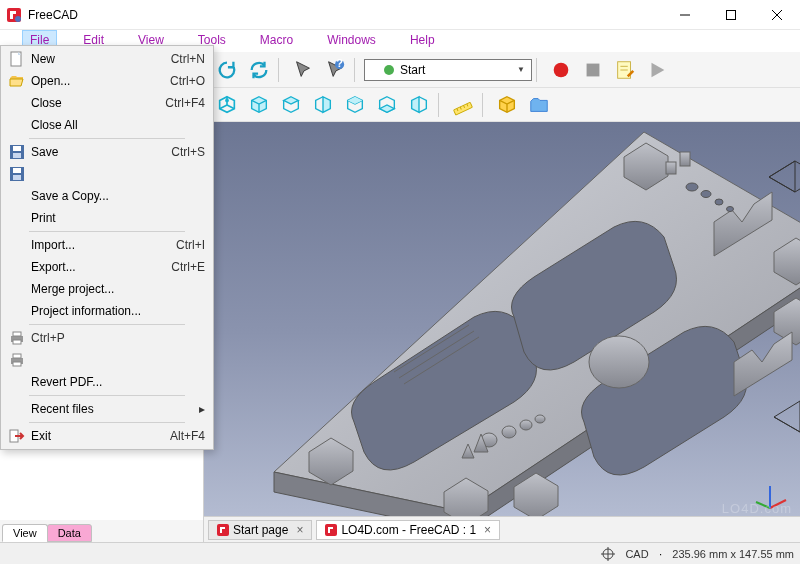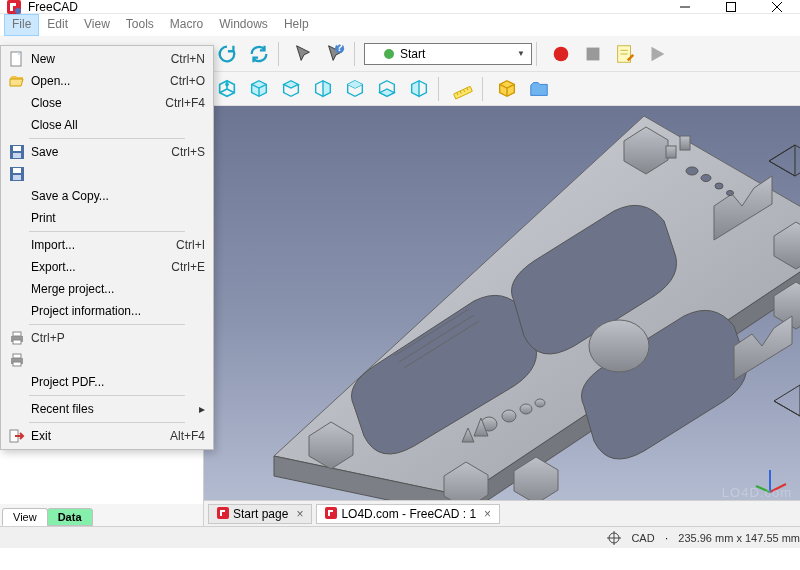--- a/index.html
+++ b/index.html
@@ -1,60 +1,60 @@
 <!DOCTYPE html>
 <html><head>
 <meta charset="utf-8">
 <style>
 * { box-sizing: border-box; margin: 0; padding: 0; font-family: "Segoe UI", Tahoma, sans-serif; font-size: 12px; }
 body { width: 800px; height: 570px; background: #fff; overflow: hidden; position: relative; }
 
 
-.titlebar { height: 14px; display: flex; align-items: center; padding-left: 6px; background: #fff; border-bottom: 1px solid #e8e8e8; }
+.titlebar { height: 30px; display: flex; align-items: center; padding-left: 6px; background: #fff; border-bottom: 1px solid #e8e8e8; }
 .titlebar .logo { width: 16px; height: 16px; margin-right: 6px; }
 .titlebar .title { font-size: 12px; color: #000; }
 .titlebar .winbtns { margin-left: auto; display: flex; }
 .titlebar .winbtn { width: 46px; height: 30px; display: flex; align-items: center; justify-content: center; font-size: 12px; }
 
 
 .menubar { height: 22px; display: flex; padding: 0 4px; background: #fff; }
-.menubar .item { padding: 3px 8px; color: #737373; }
+.menubar .item { padding: 3px 8px; color: #a21caf; margin-left: 18px; }
 .menubar .item.open { background: #cce8ff; border: 1px solid #99d1ff; padding: 2px 7px; }
 
 
 .toolbar-row { height: 36px; display: flex; align-items: center; padding: 2px 4px; background: #f5f5f5; border-bottom: 1px solid #e0e0e0; gap: 2px; }
 .toolbar-row.row2 { height: 34px; }
 .tool { width: 30px; height: 30px; display: flex; align-items: center; justify-content: center; border: 1px solid transparent; }
 .tool svg { width: 22px; height: 22px; }
 .tsep { width: 6px; height: 24px; border-left: 1px solid #ccc; margin: 0 2px; }
 .selector { height: 22px; border: 1px solid #7a7a7a; background: #fff; display: flex; align-items: center; padding: 0 2px 0 17px; min-width: 168px; }
 .selector .seltxt { flex: 1; }
 .selector .caret { width: 16px; text-align: center; color: #444; font-size: 8px; }
 
 
 .main { display: flex; height: 420px; }
 .sidebar { width: 204px; border-right: 1px solid #d0d0d0; display: flex; flex-direction: column; background: #fff; }
 .tree { flex: 1; background: #fff; }
 .sidebar-tabs { height: 22px; display: flex; align-items: flex-end; padding-left: 2px; background: #f5f5f5; }
 .stab { padding: 2px 10px; border: 1px solid #c0c0c0; border-top-left-radius: 3px; border-top-right-radius: 3px; margin-right: -1px; background: #fff; font-size: 11px; }
 .stab.active { background: #fff; border-bottom-color: #fff; }
-.stab.inactive { background: #86efac; font-weight: bold; }
+.stab.inactive { background: #f9a8d4; }
 
 .viewport { flex: 1; position: relative; background: linear-gradient(to bottom, #6c7693 0%, #8a93ae 50%, #b9c1d6 100%); overflow: hidden; }
 .partimg { position: absolute; left: 10px; top: 0px; width: 630px; height: 410px; }
 .nav-axes { position: absolute; right: 10px; bottom: 24px; width: 40px; height: 40px; }
 
 
 .doc-tabs { position: absolute; left: 0; bottom: 0; right: 0; height: 26px; display: flex; align-items: center; padding: 0 4px; background: #f2f2f2; border-top: 1px solid #d0d0d0; gap: 4px; }
-.doctab { display: flex; align-items: flex-start; padding: 2px 8px; border: 1px solid #c8c8c8; background: #fff; gap: 4px; font-size: 11px; }
+.doctab { display: flex; align-items: center; padding: 2px 8px; border: 1px solid #c8c8c8; background: #fff; gap: 4px; font-size: 11px; }
 .doctab .x { color: #666; margin-left: 4px; font-size: 12px; }
 .doctab.inactive { background: #eaeaea; }
 
 
-.statusbar { height: 22px; display: flex; align-items: center; background: #f0f0f0; border-top: 1px solid #d0d0d0; padding: 0 0; gap: 10px; }
+.statusbar { height: 22px; display: flex; align-items: center; background: #f0f0f0; border-top: 1px solid #d0d0d0; padding: 0 6px; gap: 10px; }
 .statusbar .spacer { flex: 1; }
 .status-seg { font-size: 11px; color: #333; display: flex; align-items: center; gap: 4px; }
 
 
 .file-menu { position: absolute; left: 0px; top: 45px; width: 214px; background: #f2f2f2; border: 1px solid #c0c0c0; box-shadow: 2px 3px 8px rgba(0,0,0,0.2); padding: 2px; z-index: 1000; }
 .fm-item { display: flex; align-items: center; height: 22px; padding: 0 6px 0 4px; }
 .fm-item .ico { width: 20px; height: 16px; display: flex; align-items: center; justify-content: center; margin-right: 4px; }
 .fm-item .lbl { flex: 1; color: #000; font-size: 12px; }
 .fm-item .sc { color: #333; font-size: 12px; }
 .fm-sep { height: 1px; background: #d0d0d0; margin: 2px 26px 2px 26px; }
@@ -461,21 +461,21 @@
         <svg width="16" height="16">
           <rect x="2" y="6" width="12" height="6" fill="#999"></rect>
           <rect x="4" y="2" width="8" height="4" fill="#fff" stroke="#888"></rect>
           <rect x="4" y="10" width="8" height="4" fill="#fff" stroke="#888"></rect>
         </svg>
       </span>
       <span class="sc"></span>
     </div>
     <div class="fm-item">
       <span class="ico"></span>
-      <span class="lbl">Project PDF...</span>
+      <span class="lbl">Revert PDF...</span>
       <span class="sc"></span>
     </div>
     <div class="fm-sep"></div>
     <div class="fm-item">
       <span class="ico"></span>
       <span class="lbl">Recent files</span>
       <span style="color: rgb(51, 51, 51);">▸</span>
     </div>
     <div class="fm-sep"></div>
     <div class="fm-item">

